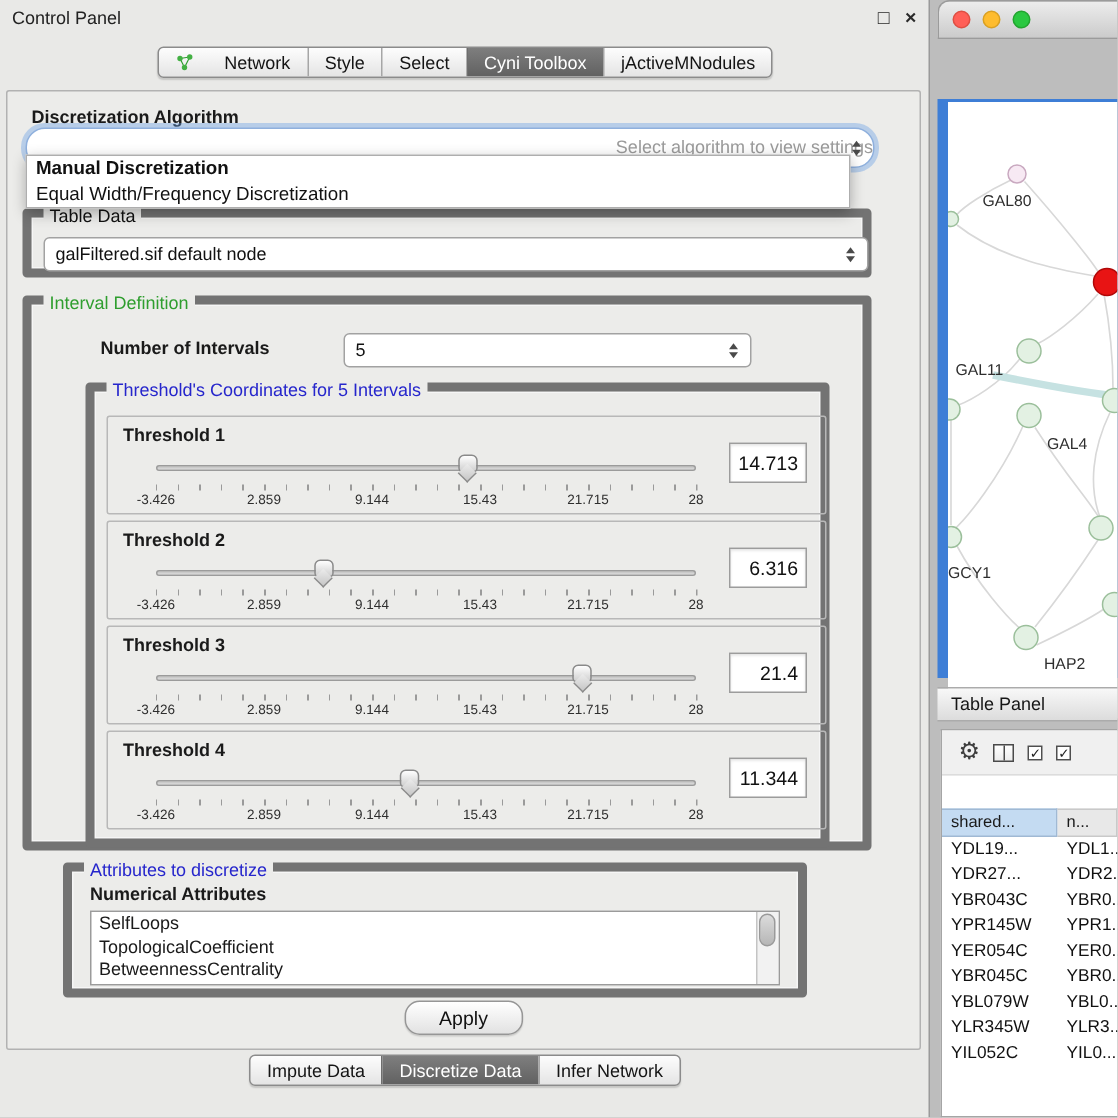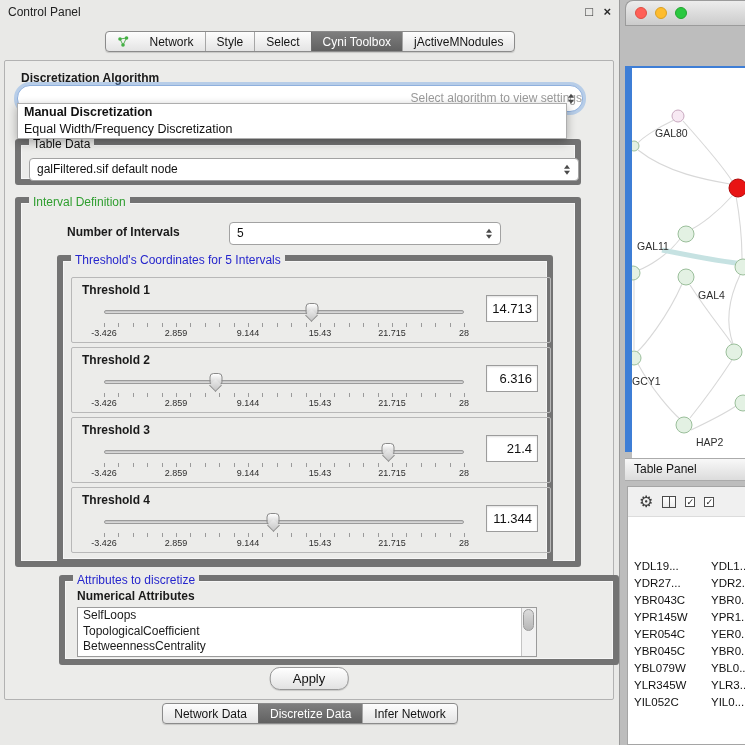--- a/index.html
+++ b/index.html
@@ -64,21 +64,21 @@
   .th-label { position:absolute; left:10px; top:5px; font-size:12px; font-weight:bold; }
   .slider { position:absolute; left:32px; top:24px; width:360px; height:20px; }
   .track { position:absolute; left:0; right:0; top:8px; height:4px; background:linear-gradient(#c0c0c0,#dedede); border:1px solid #9b9b9b; border-radius:3px; }
   .thumb { position:absolute; top:1px; width:13px; height:12px; transform:translateX(-50%); background:linear-gradient(#fefefe,#cfcfcf); border:1px solid #8a8a8a; border-radius:4px 4px 3px 3px; z-index:2; }
   .thumb::after { content:""; position:absolute; left:50%; top:7px; width:8px; height:8px; transform:translateX(-50%) rotate(45deg); background:linear-gradient(135deg,#ececec,#c6c6c6); border-right:1px solid #8a8a8a; border-bottom:1px solid #8a8a8a; }
   .ticks { position:absolute; left:32px; top:45px; width:361px; height:4px; background-image:repeating-linear-gradient(to right,#9a9a9a 0 1px,transparent 1px 14.4px); }
   .tick-labels { position:absolute; left:32px; top:50px; width:360px; height:11px; }
   .tick-labels span { position:absolute; top:0; transform:translateX(-50%); font-size:9px; color:#2e2e2e; white-space:nowrap; }
   .th-value { position:absolute; right:12px; top:17px; width:52px; height:27px; border:1px solid #9c9c9c; background:#fff; font-family:"Liberation Sans",sans-serif; font-size:13px; text-align:right; padding-right:5px; color:#111; box-shadow: inset 0 1px 2px rgba(0,0,0,.12); }
 
-  .attr-group { left:54px; top:514px; width:560px; height:90px; }
+  .attr-group { left:37px; top:514px; width:496px; height:90px; }
   .attr-label { position:absolute; left:12px; top:8px; font-size:12px; font-weight:bold; }
   .attr-list { position:absolute; left:12px; top:26px; width:460px; height:50px; background:#fff; border:1px solid #9b9b9b; overflow:hidden; }
   .attr-items { position:absolute; left:0; top:0; right:15px; bottom:0; }
   .litem { font-size:12px; line-height:15.5px; padding-left:5px; white-space:nowrap; }
   .vscroll { position:absolute; right:0; top:0; bottom:0; width:15px; background:#f2f2f2; border-left:1px solid #c4c4c4; }
   .vthumb { position:absolute; left:1px; top:1px; width:11px; height:22px; background:linear-gradient(#dcdcdc,#b6b6b6); border:1px solid #9a9a9a; border-radius:6px; }
 
   .apply-btn { position:absolute; left:50%; top:606px; transform:translateX(-50%); padding:3px 22px; font-family:"Liberation Sans",sans-serif; font-size:13px; color:#111; background:linear-gradient(#ffffff,#e2e2e2); border:1px solid #969696; border-radius:10px; box-shadow:0 1px 1px rgba(0,0,0,.15); }
 
   
@@ -281,21 +281,21 @@
           </div>
       </div>
     </div>
 
     <button class="apply-btn">Apply</button>
   </div>
 
   <div class="tabs-wrap bottom-tabs-wrap">
     <div class="tab-strip">
       <div class="tab">
-          <span>Network Data</span>
+          <span>Impute Data</span>
         </div>
       <div class="tab selected">
           <span>Discretize Data</span>
         </div>
       <div class="tab">
           <span>Infer Network</span>
         </div>
     </div>
   </div>
 </div>
@@ -348,20 +348,24 @@
   <span>Table Panel</span>
 </div>
 
 <div class="table-panel">
   <div class="tp-toolbar">
     <span class="gear">⚙</span>
     <span class="colicon"></span>
     <span class="cbicon"></span>
     <span class="cbicon"></span>
   </div>
+  <div class="thead">
+    <div class="hc c0">shared...</div>
+    <div class="hc c1">n...</div>
+  </div>
   <div class="tbody">
       <div class="trow">
         <div class="tcell c0">YDL19...</div>
         <div class="tcell c1">YDL1...</div>
       </div>
       <div class="trow">
         <div class="tcell c0">YDR27...</div>
         <div class="tcell c1">YDR2...</div>
       </div>
       <div class="trow">

